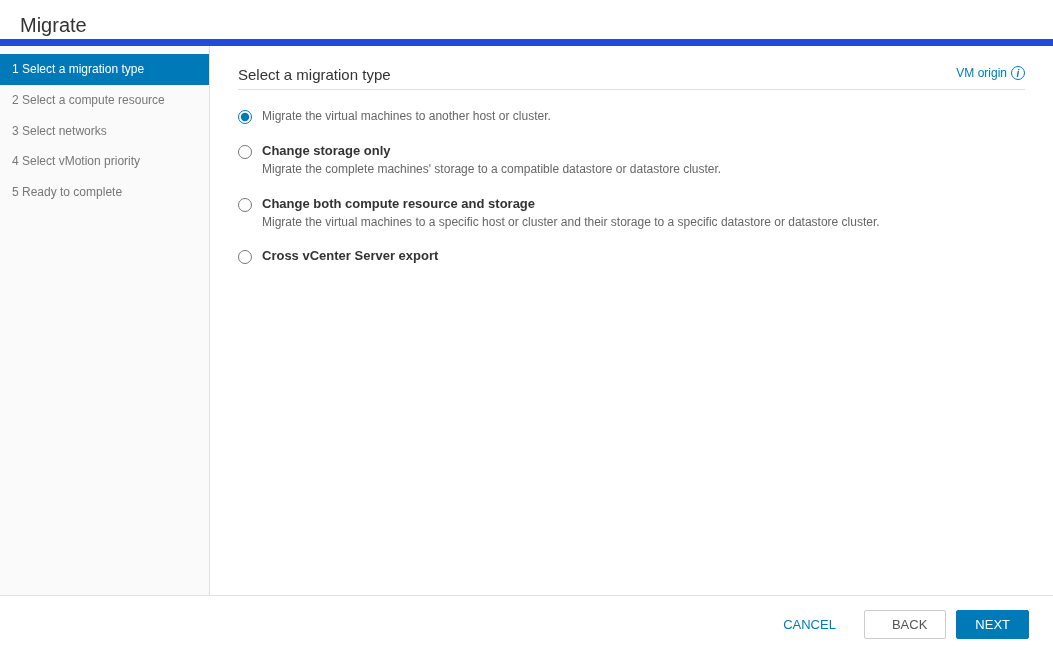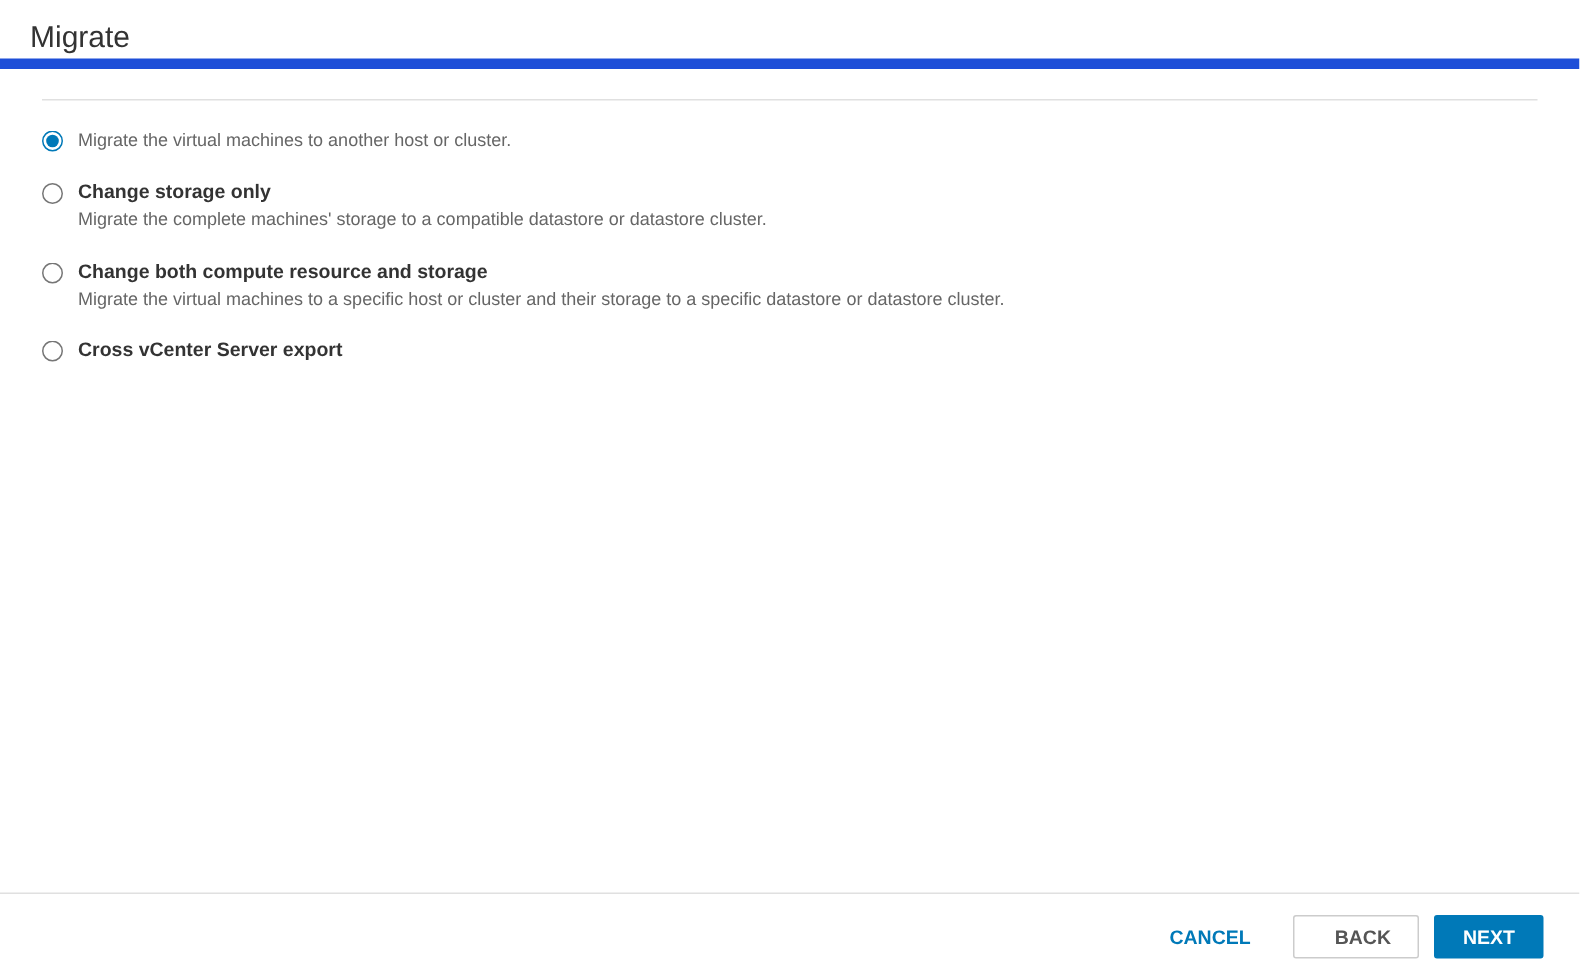--- a/index.html
+++ b/index.html
@@ -134,21 +134,21 @@
       padding: 14px 24px;
       border-top: 1px solid #e0e0e0;
       gap: 10px;
       background: #fff;
     }
     .btn {
       padding: 6px 18px;
       font-size: 13px;
       cursor: pointer;
       border-radius: 2px;
-      font-weight: 700;
+      font-weight: 400;
       min-width: 70px;
       text-align: center;
     }
     .btn-cancel {
       background: transparent;
       border: none;
       color: #0079b8;
     }
     .btn-back {
       background: #fff;
@@ -163,22 +163,37 @@
     }
   </style>
 </head>
 <body>
 
 <div class="page-header">
   <h1 class="page-title">Migrate</h1>
 </div>
 
 <div class="main-content">
+  <nav class="sidebar">
+
+  <div class="sidebar-item active">1 Select a migration type</div>
+      <div class="sidebar-item inactive">2 Select a compute resource</div>
+      <div class="sidebar-item inactive">3 Select networks</div>
+      <div class="sidebar-item inactive">4 Select vMotion priority</div>
+      <div class="sidebar-item inactive">5 Ready to complete</div>
+    </nav>
 
   <div class="content-area">
+    <div class="content-header">
+      <div class="content-title">Select a migration type</div>
+      <a class="vm-origin-link">
+        <span>VM origin</span>
+        <span class="info-icon">i</span>
+      </a>
+    </div>
     <hr class="divider">
 
     <div class="options-list">
 
     <div class="option-item">
           <input type="radio" name="migration-type" class="radio-input" checked="" style="">
           <div>
             <div class="option-desc">Migrate the virtual machines to another host or cluster.</div>
           </div>
         </div>

